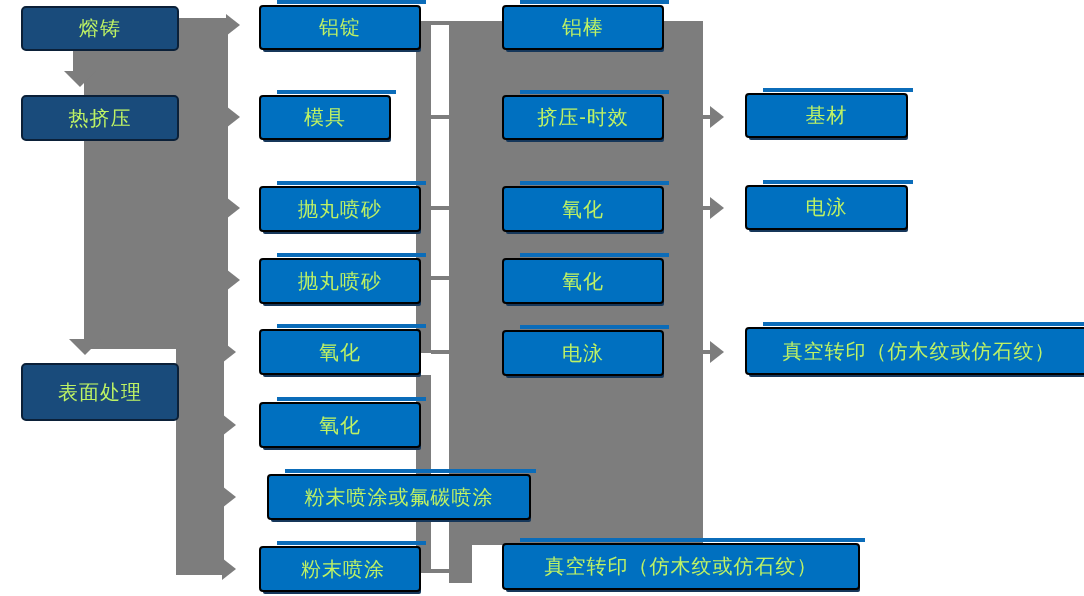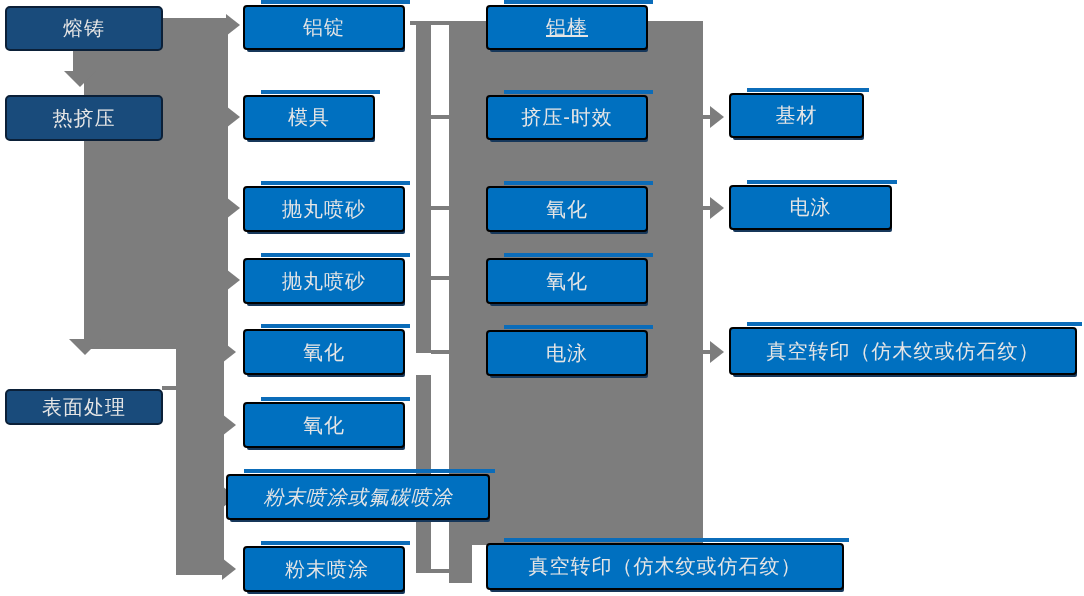--- a/index.html
+++ b/index.html
@@ -12,22 +12,22 @@
   .rung{position:absolute;background:#7d7d7d;height:4px;}
   .tri-r{position:absolute;width:0;height:0;
          border-top:11px solid transparent;border-bottom:11px solid transparent;
          border-left:14px solid #7d7d7d;}
   .tri-d{position:absolute;width:0;height:0;
          border-left:16px solid transparent;border-right:16px solid transparent;
          border-top:16px solid #7d7d7d;}
   
   .node{
     position:absolute;display:flex;align-items:center;justify-content:center;
-    color:#e5e5e5;font-size:20px;letter-spacing:1px;white-space:nowrap;
-    box-sizing:border-box;z-index:3;
+    color:#bef264;font-size:20px;letter-spacing:1px;white-space:nowrap;
+    box-sizing:border-box;z-index:3;margin-left:16px;
   }
   .node.bright{
     background:#0070c0;border:2px solid #000000;border-radius:4px;
     box-shadow:2px 4px 0 -2px #16375a;
   }
   .node.bright::before{ 
     content:"";position:absolute;left:16px;right:-7px;top:-7px;height:4px;
     background:#0b6cb9;
   }
   .node.dark{
@@ -76,32 +76,32 @@
   <div class="rung" style="left:700px;top:115px;width:12px;"></div>
   <div class="tri-r" style="left:710px;top:106px;"></div>
   <div class="rung" style="left:700px;top:206px;width:12px;"></div>
   <div class="tri-r" style="left:710px;top:197px;"></div>
   <div class="rung" style="left:700px;top:350px;width:12px;"></div>
   <div class="tri-r" style="left:710px;top:341px;"></div>
 
   <div id="nodes-layer">
       <div class="node dark" style="left: 5px; top: 6px; width: 158px; height: 45px;">熔铸</div>
       <div class="node dark" style="left: 5px; top: 95px; width: 158px; height: 46px;">热挤压</div>
-      <div class="node dark" style="left: 5px; top: 389px; width: 158px; height: 36px;">表面处理</div>
+      <div class="node dark" style="left: 5px; top: 363px; width: 158px; height: 58px;">表面处理</div>
       <div class="node bright" style="left: 243px; top: 5px; width: 162px; height: 45px;">铝锭</div>
       <div class="node bright" style="left: 243px; top: 95px; width: 132px; height: 45px;">模具</div>
       <div class="node bright" style="left: 243px; top: 186px; width: 162px; height: 46px;">抛丸喷砂</div>
       <div class="node bright" style="left: 243px; top: 258px; width: 162px; height: 46px;">抛丸喷砂</div>
       <div class="node bright" style="left: 243px; top: 329px; width: 162px; height: 46px;">氧化</div>
       <div class="node bright" style="left: 243px; top: 402px; width: 162px; height: 46px;">氧化</div>
-      <div class="node bright" style="left: 226px; top: 474px; width: 264px; height: 46px; font-style: italic;">粉末喷涂或氟碳喷涂</div>
+      <div class="node bright" style="left: 251px; top: 474px; width: 264px; height: 46px;">粉末喷涂或氟碳喷涂</div>
       <div class="node bright" style="left: 243px; top: 546px; width: 162px; height: 46px; padding-left: 6px;">粉末喷涂</div>
-      <div class="node bright" style="left: 486px; top: 5px; width: 162px; height: 45px; text-decoration: underline;">铝棒</div>
+      <div class="node bright" style="left: 486px; top: 5px; width: 162px; height: 45px;">铝棒</div>
       <div class="node bright" style="left: 486px; top: 95px; width: 162px; height: 45px;">挤压-时效</div>
       <div class="node bright" style="left: 486px; top: 186px; width: 162px; height: 46px;">氧化</div>
       <div class="node bright" style="left: 486px; top: 258px; width: 162px; height: 46px;">氧化</div>
       <div class="node bright" style="left: 486px; top: 330px; width: 162px; height: 46px;">电泳</div>
       <div class="node bright" style="left: 486px; top: 543px; width: 358px; height: 47px;">真空转印（仿木纹或仿石纹）</div>
-      <div class="node bright" style="left: 729px; top: 93px; width: 135px; height: 45px;">基材</div>
+      <div class="node bright" style="left: 729px; top: 93px; width: 163px; height: 45px;">基材</div>
       <div class="node bright" style="left: 729px; top: 185px; width: 163px; height: 45px;">电泳</div>
       <div class="node bright" style="left: 729px; top: 327px; width: 348px; height: 48px;">真空转印（仿木纹或仿石纹）</div>
     </div>
 </div>
 
 </body></html>

